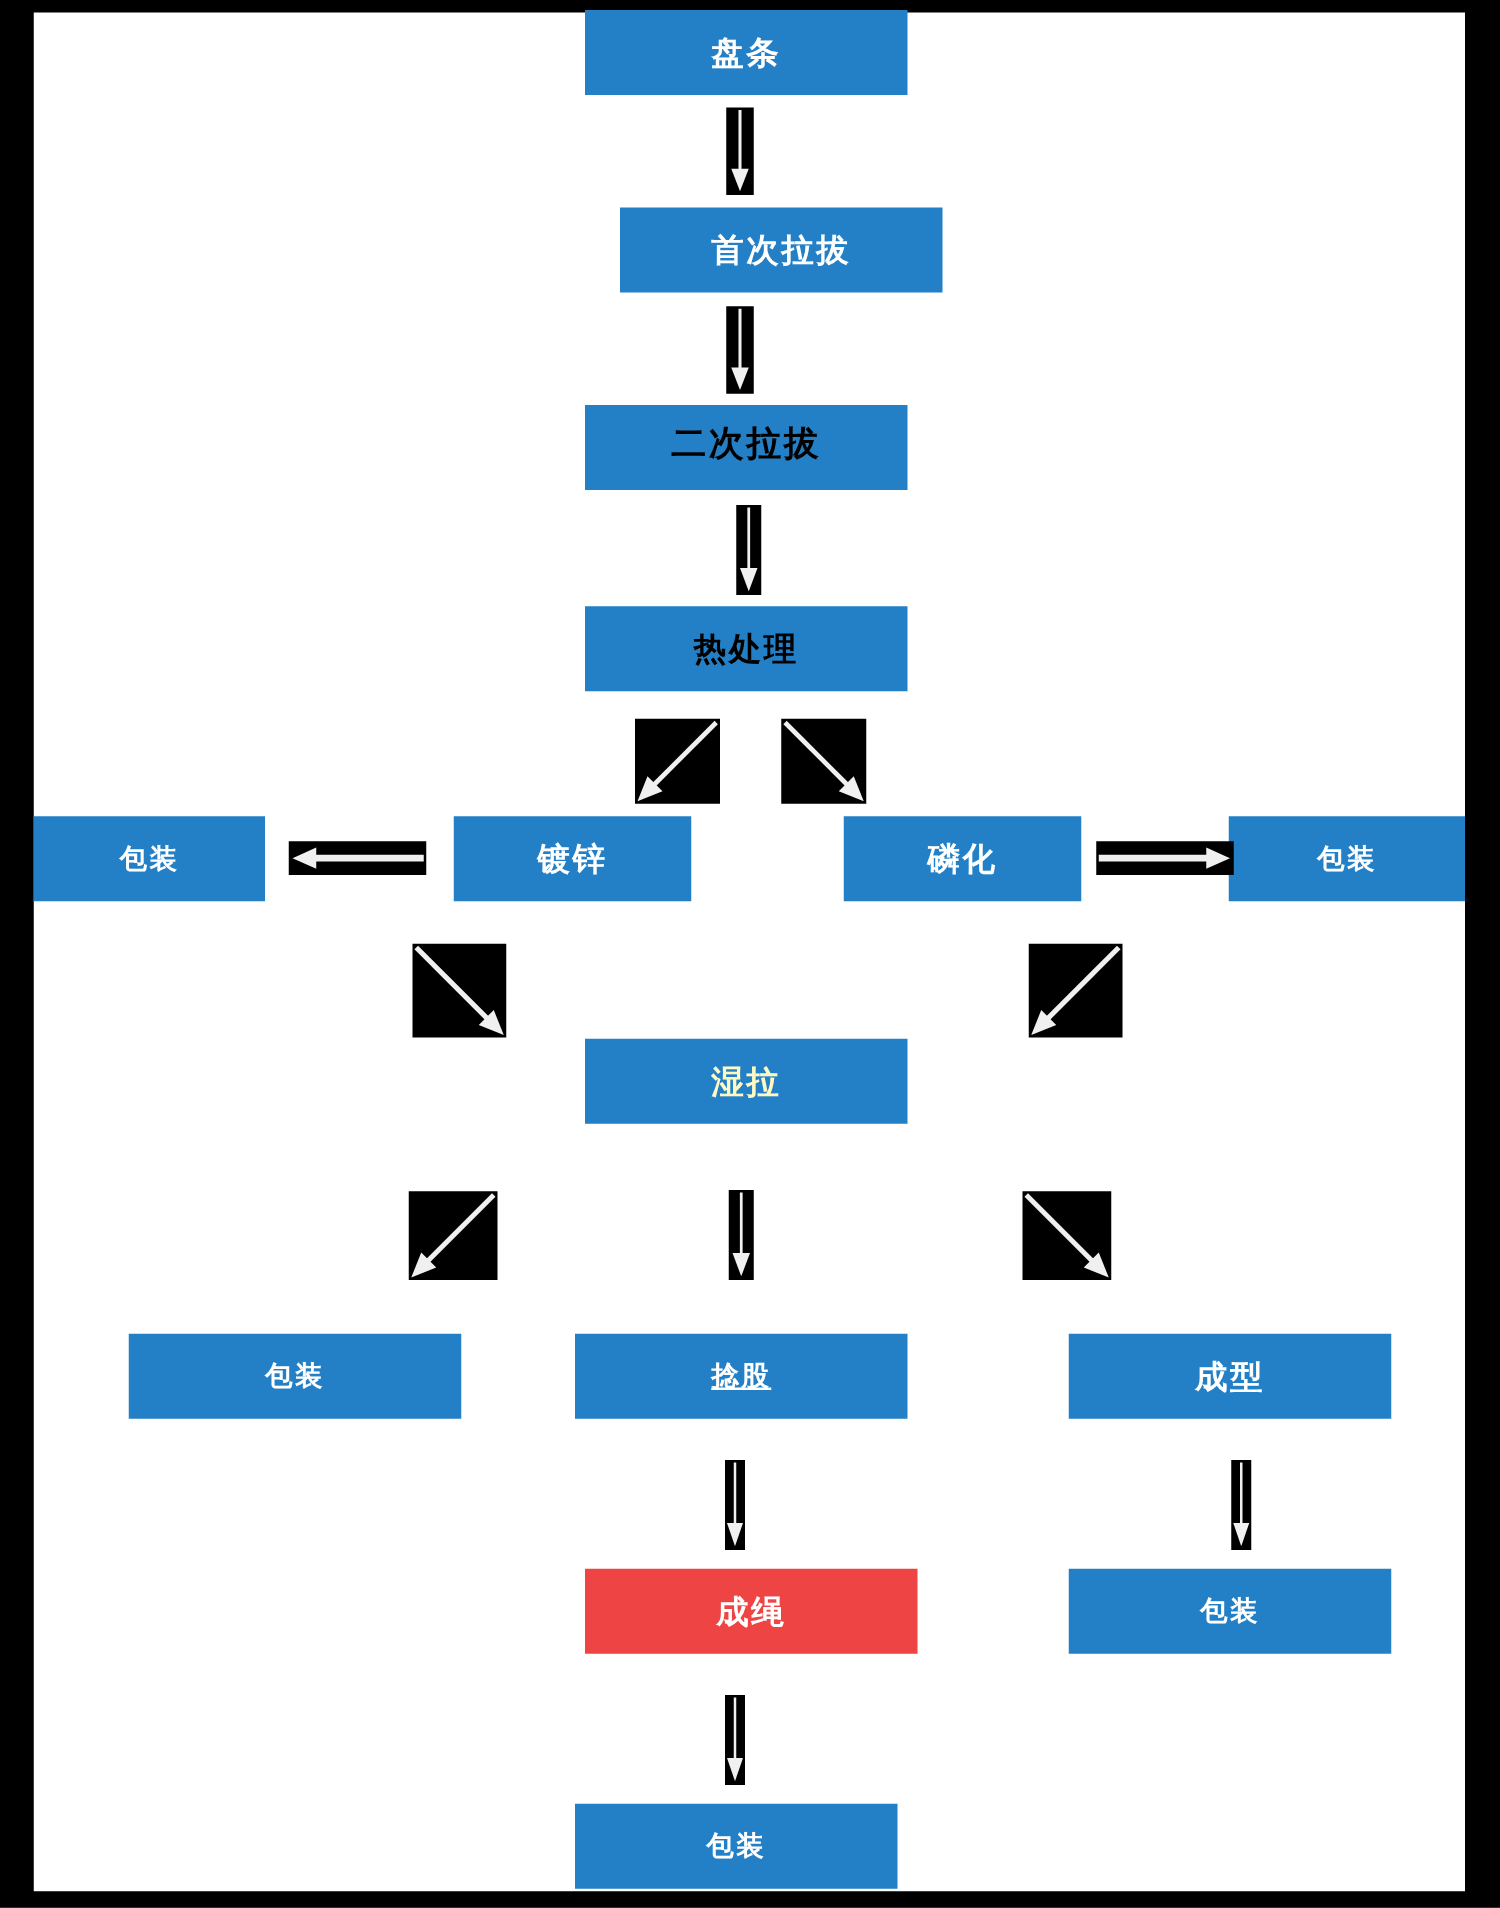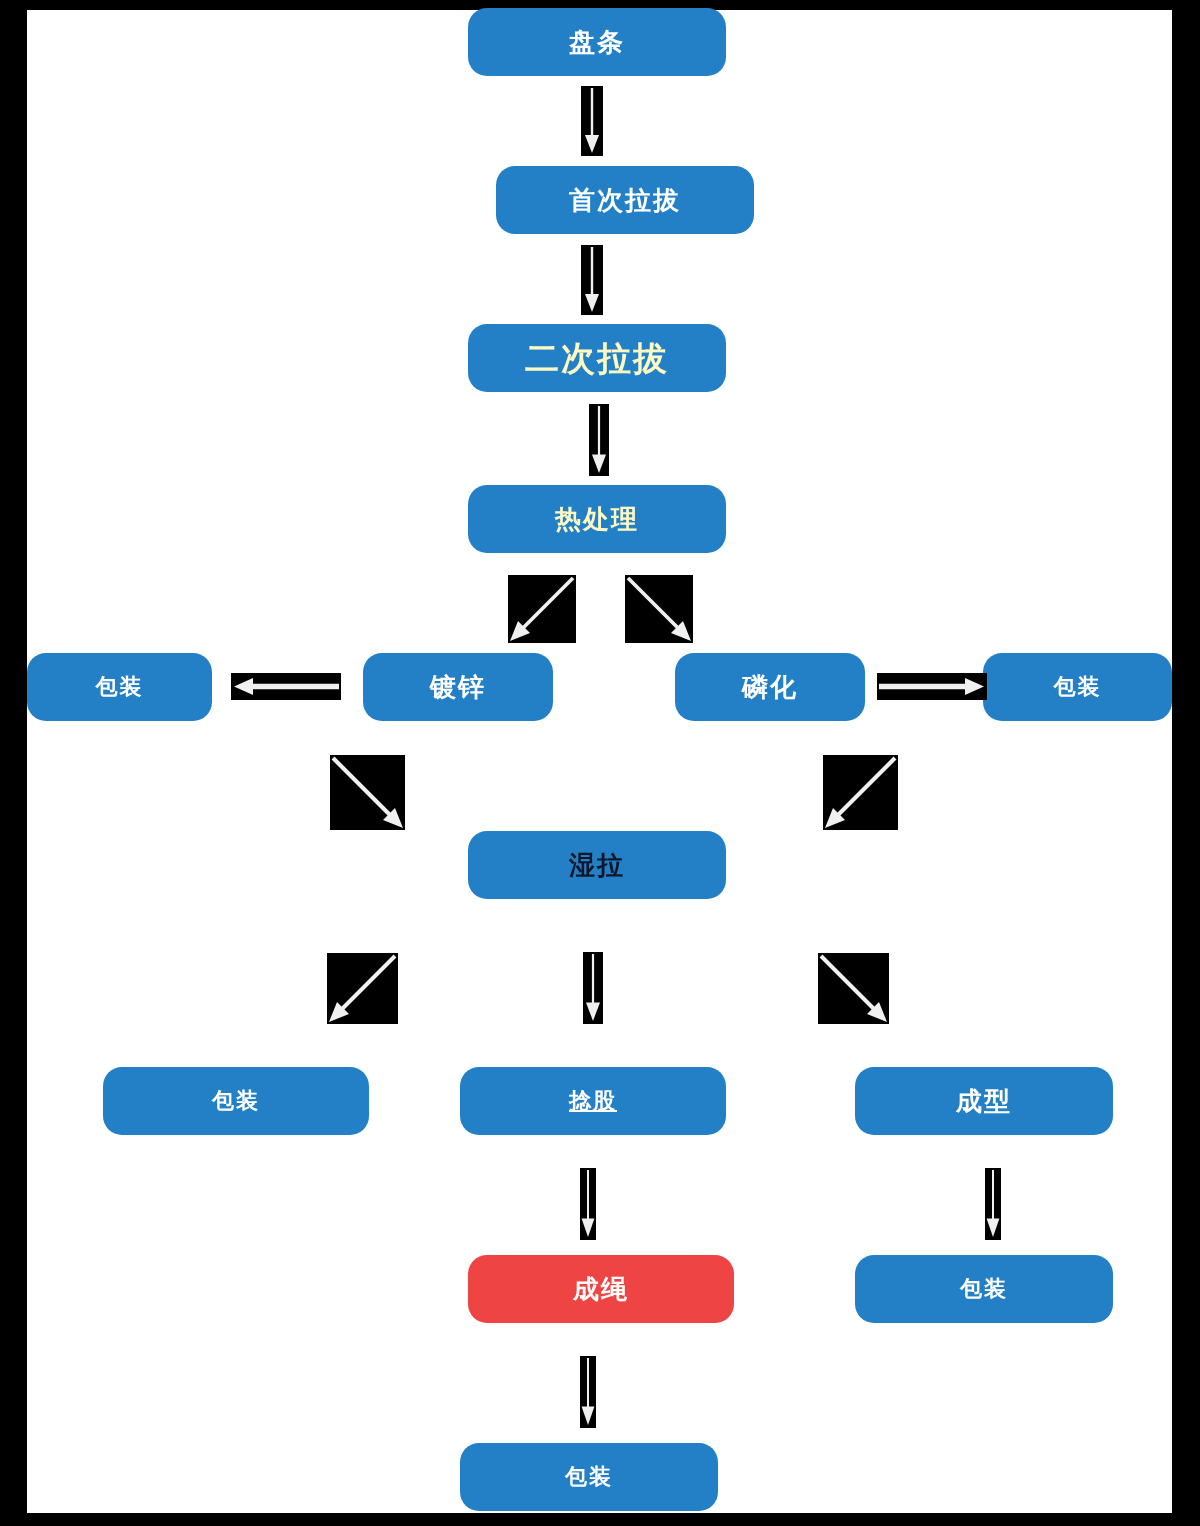--- a/index.html
+++ b/index.html
@@ -30,21 +30,20 @@
     background: #2380c6;
     color: #ffffff;
     display: flex;
     align-items: center;
     justify-content: center;
     box-sizing: border-box;
     font-weight: 700;
     letter-spacing: 2px;
     line-height: 1;
     user-select: none;
-    border-radius: 19px;
   }
   .node-label {
     pointer-events: none;
     white-space: nowrap;
   }
   
   .arrow {
     position: absolute;
     background: #000000;
   }
@@ -59,39 +58,39 @@
 
 <div id="canvas">
   <div id="page">
     <div id="nodes-layer">
         <div class="node" style="left: 441px; top: -2px; width: 258px; height: 68px; background: rgb(35, 128, 198); color: rgb(255, 255, 255); font-size: 26px;">
           <span class="node-label">盘条</span>
         </div>
         <div class="node" style="left: 441px; top: 156px; width: 258px; height: 68px; background: rgb(35, 128, 198); color: rgb(255, 255, 255); font-size: 26px; margin-left: 28px;">
           <span class="node-label">首次拉拔</span>
         </div>
-        <div class="node" style="left: 441px; top: 314px; width: 258px; height: 68px; background: rgb(35, 128, 198); color: #fef9c3; font-size: 34px;">
+        <div class="node" style="left: 441px; top: 314px; width: 258px; height: 68px; background: rgb(35, 128, 198); color: #000000; font-size: 28px; font-family: Liberation Mono, monospace;">
           <span class="node-label">二次拉拔</span>
         </div>
-        <div class="node" style="left: 441px; top: 475px; width: 258px; height: 68px; background: rgb(35, 128, 198); color: #fef9c3; font-size: 26px;">
+        <div class="node" style="left: 441px; top: 475px; width: 258px; height: 68px; background: rgb(35, 128, 198); color: #000000; font-size: 26px;">
           <span class="node-label">热处理</span>
         </div>
         <div class="node" style="left: 0px; top: 643px; width: 185px; height: 68px; background: rgb(35, 128, 198); color: rgb(255, 255, 255); font-size: 22px;">
           <span class="node-label">包装</span>
         </div>
         <div class="node" style="left: 336px; top: 643px; width: 190px; height: 68px; background: rgb(35, 128, 198); color: rgb(255, 255, 255); font-size: 26px;">
           <span class="node-label">镀锌</span>
         </div>
         <div class="node" style="left: 648px; top: 643px; width: 190px; height: 68px; background: rgb(35, 128, 198); color: rgb(255, 255, 255); font-size: 26px;">
           <span class="node-label">磷化</span>
         </div>
         <div class="node" style="left: 956px; top: 643px; width: 189px; height: 68px; background: rgb(35, 128, 198); color: rgb(255, 255, 255); font-size: 22px;">
           <span class="node-label">包装</span>
         </div>
-        <div class="node" style="left: 441px; top: 821px; width: 258px; height: 68px; background: rgb(35, 128, 198); color: #0f172a; font-size: 26px;">
+        <div class="node" style="left: 441px; top: 821px; width: 258px; height: 68px; background: rgb(35, 128, 198); color: #fef9c3; font-size: 26px;">
           <span class="node-label">湿拉</span>
         </div>
         <div class="node" style="left: 76px; top: 1057px; width: 266px; height: 68px; background: rgb(35, 128, 198); color: rgb(255, 255, 255); font-size: 22px;">
           <span class="node-label">包装</span>
         </div>
         <div class="node" style="left: 433px; top: 1057px; width: 266px; height: 68px; background: rgb(35, 128, 198); color: rgb(255, 255, 255); font-size: 22px; text-decoration: underline;">
           <span class="node-label">捻股</span>
         </div>
         <div class="node" style="left: 828px; top: 1057px; width: 258px; height: 68px; background: rgb(35, 128, 198); color: rgb(255, 255, 255); font-size: 26px;">
           <span class="node-label">成型</span>

